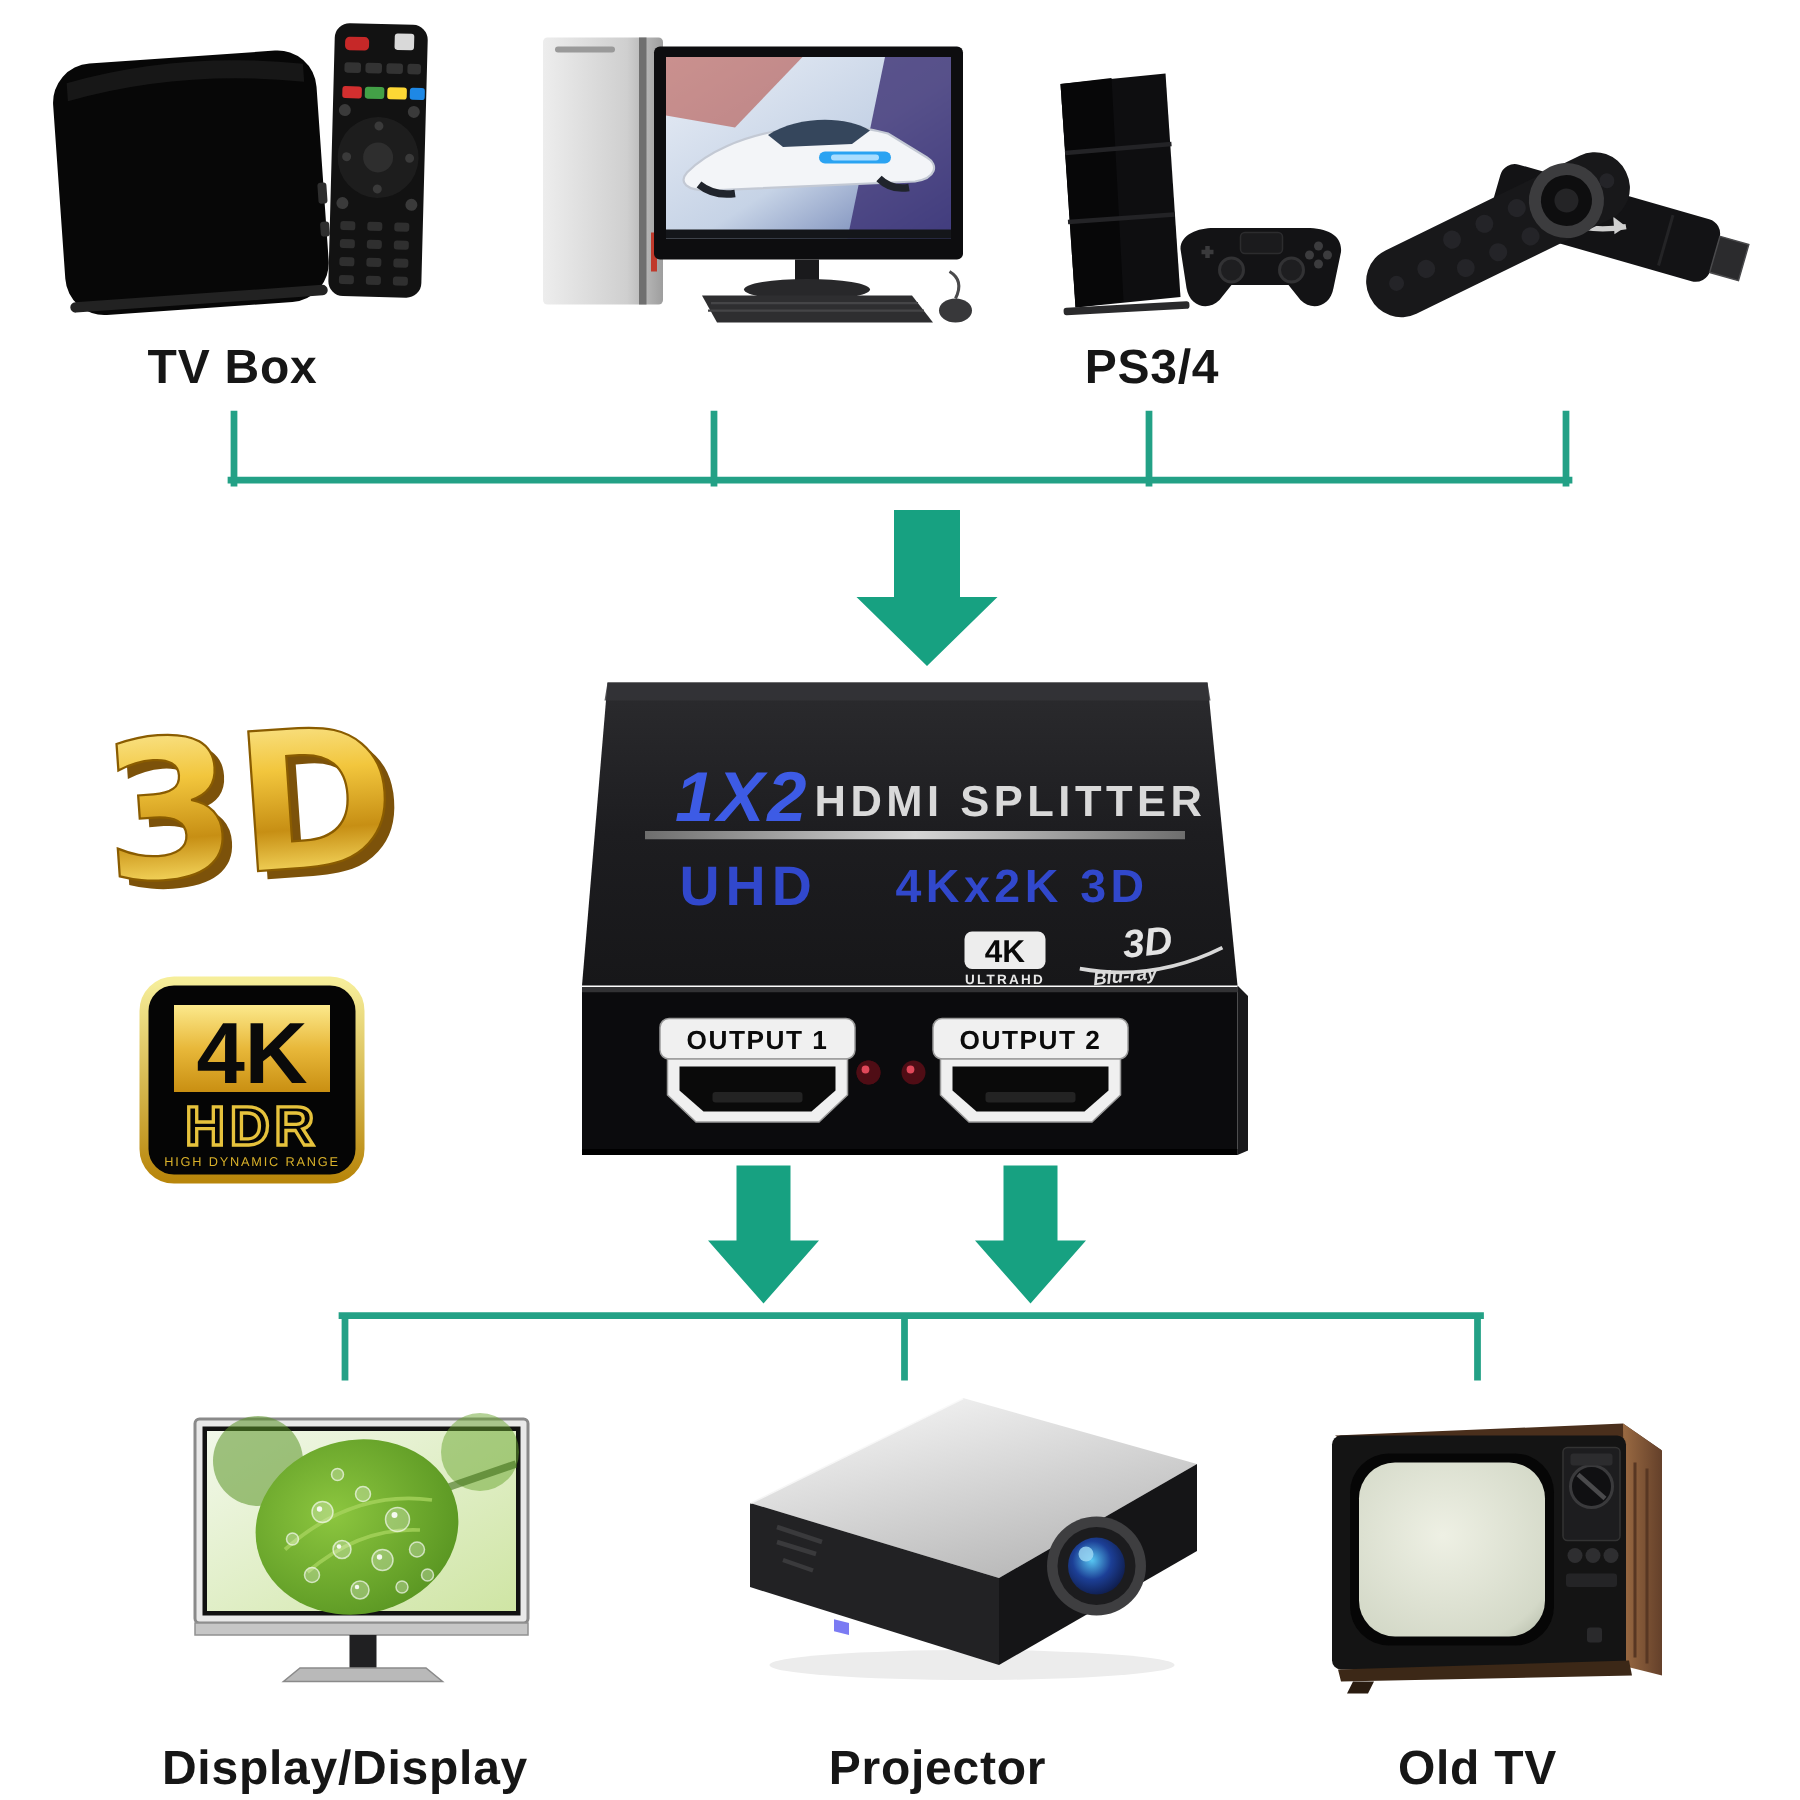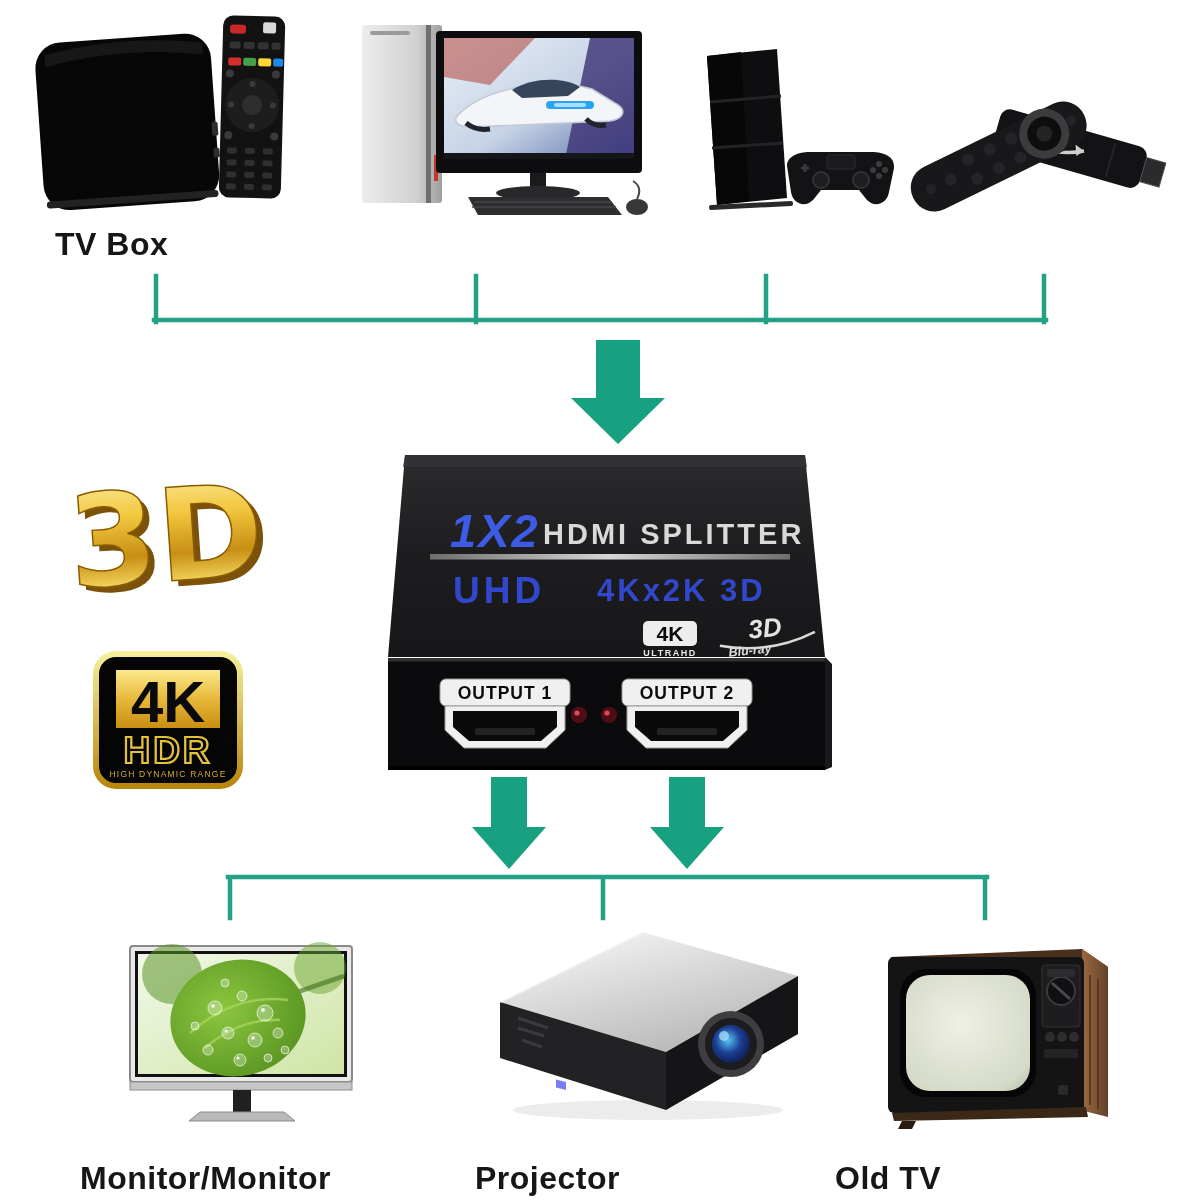--- a/index.html
+++ b/index.html
@@ -1,20 +1,20 @@
 <!DOCTYPE html>
 <html><head>
 <meta charset="utf-8">
 <style>
   html,body{margin:0;padding:0;background:#ffffff;}
   .canvas{position:relative;width:1200px;height:1200px;background:#ffffff;overflow:hidden;
           font-family:"Liberation Sans",sans-serif;}
   .abs{position:absolute;}
   .dev-label{position:absolute;font-weight:700;font-size:32px;color:#161616;
-             text-align:left;letter-spacing:0.5px;}
+             text-align:center;letter-spacing:0.5px;}
   svg{display:block;overflow:visible;}
   .seg{stroke-width:4.5;fill:none;stroke-linecap:square;}
 </style>
 </head>
 <body>
 
 <div class="canvas">
 
   <svg class="abs" style="left:0;top:0" width="1200" height="1200" viewBox="0 0 1200 1200">
 
@@ -166,20 +166,21 @@
           <circle cx="90" cy="34" r="6"></circle>
         <circle cx="114" cy="13" r="6"></circle>
           <circle cx="114" cy="34" r="6"></circle>
         <circle cx="42" cy="23" r="6"></circle>
           <circle cx="20" cy="23" r="5"></circle>
       </g>
     </g>
   </svg>
 
   <div class="dev-label" style="left:55px;top:226px;width:200px">TV Box</div>
+  <div class="dev-label" style="left:668px;top:226px;width:200px">PS3/4</div>
 
   <svg class="abs" style="left:78px;top:445px" width="175" height="175" viewBox="0 0 175 175">
     <defs>
       <linearGradient id="gold3d" x1="0" y1="0" x2="0" y2="1">
         <stop offset="0" stop-color="#fdf2b0"></stop>
           <stop offset="0.35" stop-color="#f2c63d"></stop>
         <stop offset="0.62" stop-color="#c78f14"></stop>
           <stop offset="0.8" stop-color="#f0cf56"></stop>
         <stop offset="1" stop-color="#a8710c"></stop>
       </linearGradient>
@@ -377,17 +378,17 @@
       <circle cx="178" cy="102" r="5" fill="#2e2e30"></circle>
         <circle cx="190" cy="102" r="5" fill="#2e2e30"></circle>
         <circle cx="202" cy="102" r="5" fill="#2e2e30"></circle>
       <rect x="172" y="114" width="34" height="9" rx="2" fill="#242426"></rect>
       <rect x="186" y="150" width="10" height="10" rx="2" fill="#2a2a2c"></rect>
     </g>
     <polygon points="20,178 214,172 216,182 22,186" fill="#3c2817"></polygon>
     <polygon points="30,186 44,186 40,194 26,194" fill="#2a1c10"></polygon>
   </svg>
 
-  <div class="dev-label" style="left:80px;top:1160px;width:300px">Monitor/Monitor</div>
+  <div class="dev-label" style="left:80px;top:1160px;width:300px">Display/Display</div>
   <div class="dev-label" style="left:475px;top:1160px;width:300px">Projector</div>
   <div class="dev-label" style="left:835px;top:1160px;width:300px">Old TV</div>
 
 </div>
 
 </body></html>

